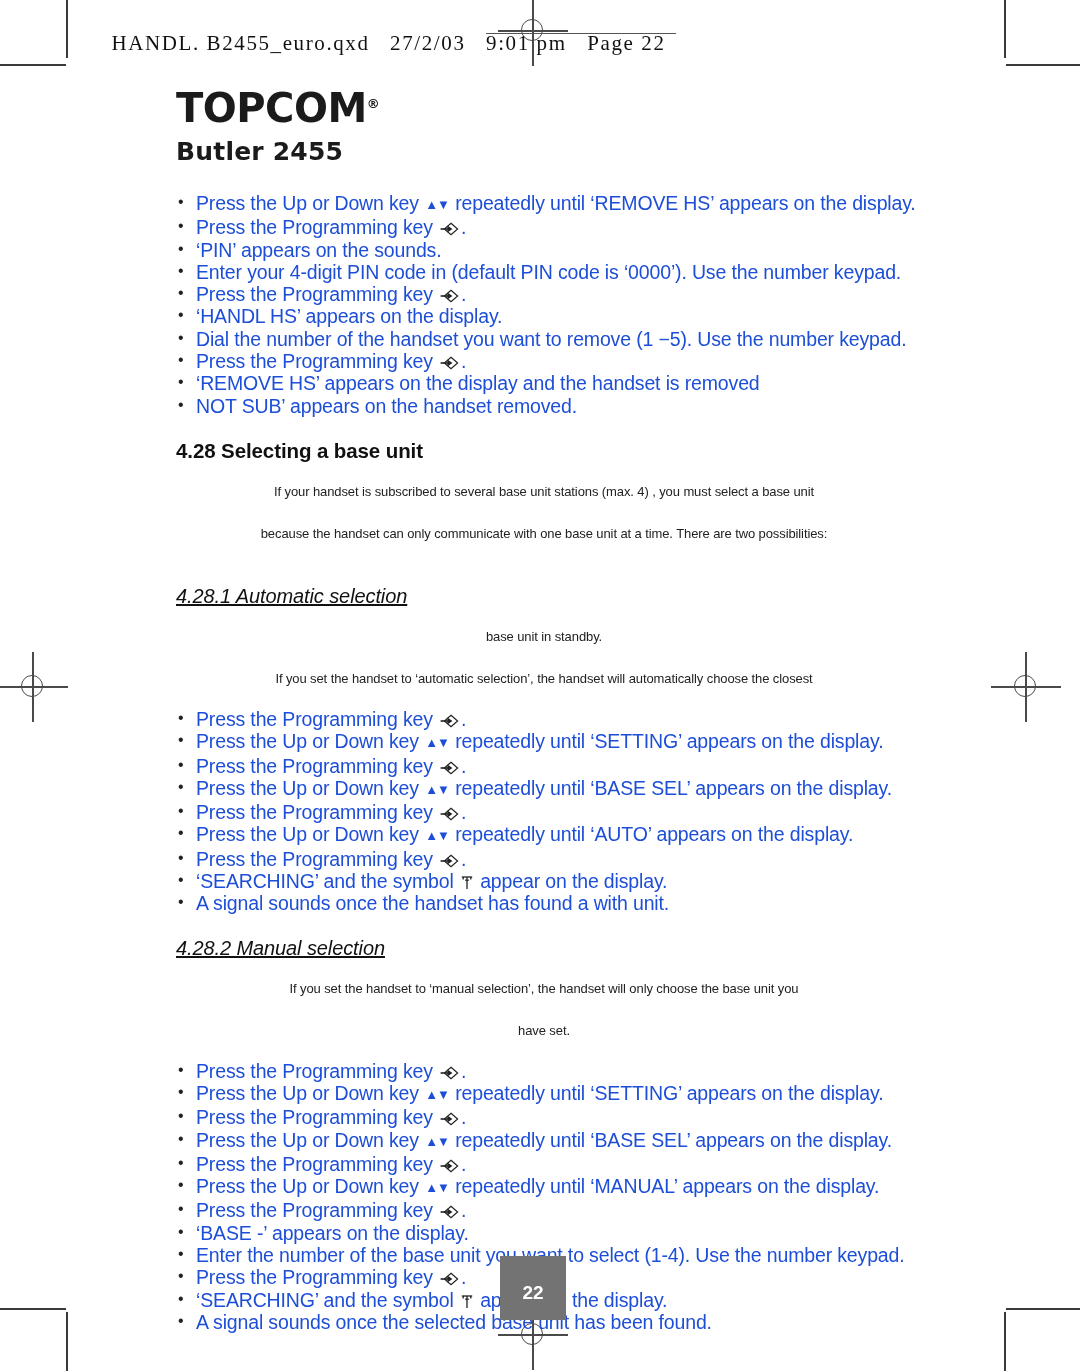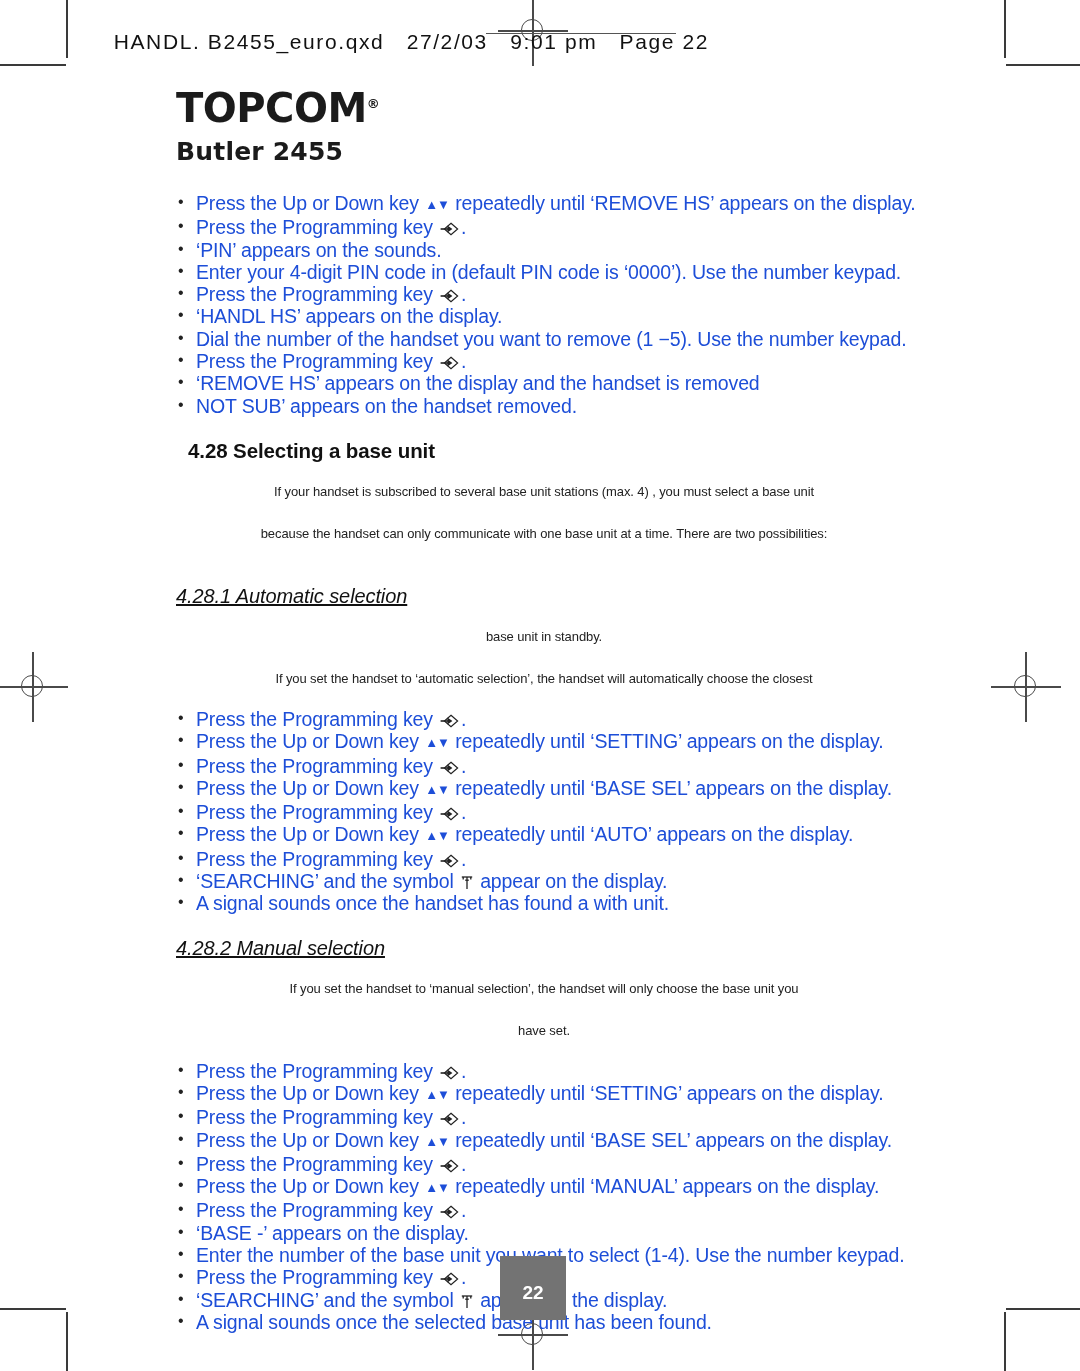--- a/index.html
+++ b/index.html
@@ -52,21 +52,21 @@
     top: 22px; left: -12px;
     height: 1.6px; width: 70px;
     background: #4a4a4a;
   }
 
   
   .file-header {
     position: absolute;
     left: 84px;
     top: 6px;
-    font-family: Liberation Sans, sans-serif;
+    font-family: Liberation Serif, serif;
     font-size: 21px;
     letter-spacing: 1.6px;
     white-space: pre;
     color: #111;
   }
   .file-header .fh-underline {
     position: absolute;
     left: 402px;
     top: 27px;
     width: 190px;
@@ -114,21 +114,21 @@
   p.body-text {
     margin: 16px;
     font-size: 13px;
     line-height: 26px;
     color: #222;
     letter-spacing: -0.1px;
     text-align: center;
   }
 
   h3.sec-head {
-    margin: 0 0 1px 12px;
+    margin: 0 0 1px 0;
     font-size: 20.5px;
     font-weight: bold;
     color: #111;
     letter-spacing: -0.1px;
   }
   h4.subsec-head {
     margin: 0 0 1px 0;
     font-size: 20px;
     font-weight: normal;
     font-style: italic;

